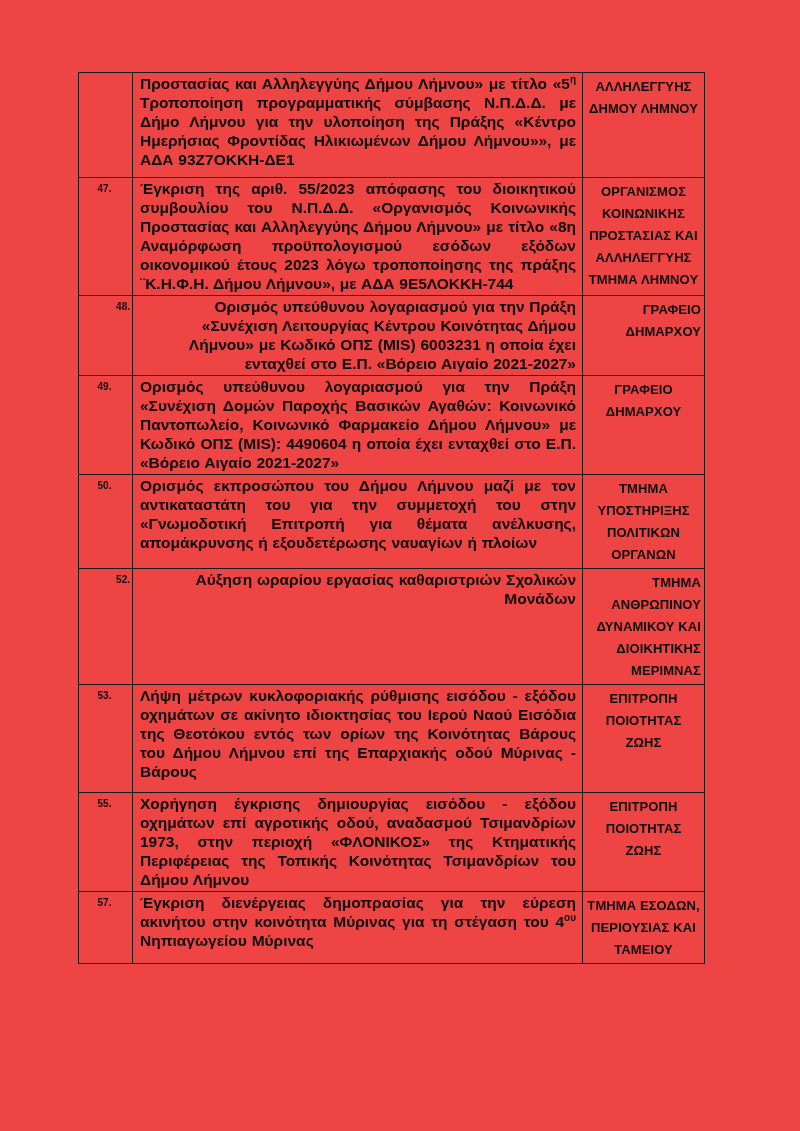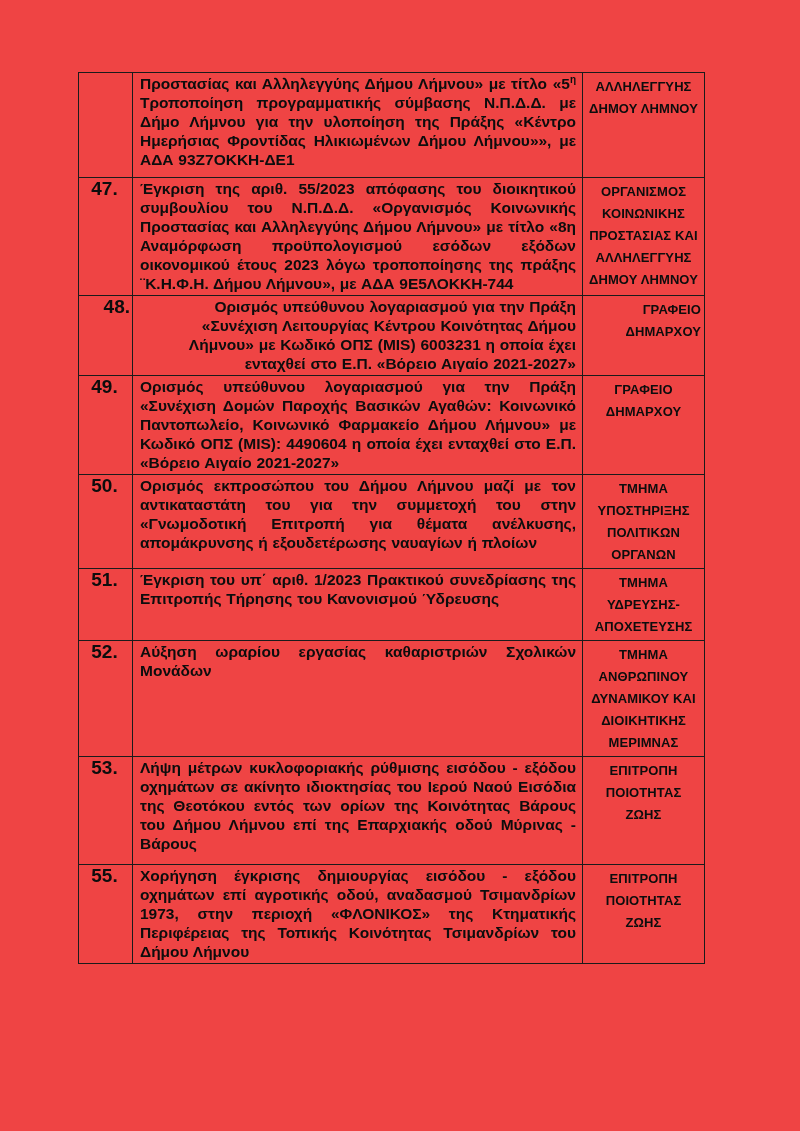--- a/index.html
+++ b/index.html
@@ -28,21 +28,21 @@
   table.agenda col.c-dept { width: 122px; }
   table.agenda td {
     border: 1.5px solid #1b1b1b;
     vertical-align: top;
     font-weight: bold;
     color: #0d0d0d;
     overflow: hidden;
   }
   td.cell-num {
     text-align: center;
-    font-size: 19px;
+    font-size: 10px;
     line-height: 19px;
     padding: 1px 2px 0 0;
   }
   td.cell-desc {
     text-align: justify;
     font-size: 15.5px;
     line-height: 19px;
     padding: 1px 6px 2px 7px;
     word-spacing: 0.5px;
   }
@@ -58,21 +58,21 @@
     line-height: 0;
     vertical-align: super;
   }
   
   tr.r-0  td { height: 99px;  }
   tr.r-1  td { height: 105px; }
   tr.r-2  td { height: 72px; text-align: right;  }
   tr.r-3  td { height: 90px;  }
   tr.r-4  td { height: 72px;  }
   tr.r-5  td { height: 41px;  }
-  tr.r-6  td { height: 59px;  }
+  tr.r-6  td { height: 59px; text-align: right;  }
   tr.r-7  td { height: 102px; }
   tr.r-8  td { height: 53px;  }
   tr.r-9  td { height: 92px; margin-top: 36px;  }
   tr.r-10 td { height: 51px;  }
   tr.r-11 td { height: 55px;  }
 </style>
 </head>
 <body>
 
 <div class="page">
@@ -84,52 +84,52 @@
     </colgroup>
     <tbody>
         <tr class="r-0">
           <td class="cell-num"></td>
           <td class="cell-desc">Προστασίας και Αλληλεγγύης Δήμου Λήμνου» με τίτλο «5<sup>η</sup> Τροποποίηση προγραμματικής σύμβασης Ν.Π.Δ.Δ. με Δήμο Λήμνου για την υλοποίηση της Πράξης «Κέντρο Ημερήσιας Φροντίδας Ηλικιωμένων Δήμου Λήμνου»», με ΑΔΑ 93Ζ7ΟΚΚΗ-ΔΕ1</td>
           <td class="cell-dept">ΑΛΛΗΛΕΓΓΥΗΣ ΔΗΜΟΥ ΛΗΜΝΟΥ</td>
         </tr>
         <tr class="r-1">
           <td class="cell-num">47.</td>
           <td class="cell-desc">Έγκριση της αριθ. 55/2023 απόφασης του διοικητικού συμβουλίου του Ν.Π.Δ.Δ. «Οργανισμός Κοινωνικής Προστασίας και Αλληλεγγύης Δήμου Λήμνου» με τίτλο «8η Αναμόρφωση προϋπολογισμού εσόδων εξόδων οικονομικού έτους 2023 λόγω τροποποίησης της πράξης ¨Κ.Η.Φ.Η. Δήμου Λήμνου», με ΑΔΑ 9Ε5ΛΟΚΚΗ-744</td>
-          <td class="cell-dept">ΟΡΓΑΝΙΣΜΟΣ ΚΟΙΝΩΝΙΚΗΣ ΠΡΟΣΤΑΣΙΑΣ ΚΑΙ ΑΛΛΗΛΕΓΓΥΗΣ ΔΗΜΟΥ ΛΗΜΝΟΥ</td>
+          <td class="cell-dept">ΟΡΓΑΝΙΣΜΟΣ ΚΟΙΝΩΝΙΚΗΣ ΠΡΟΣΤΑΣΙΑΣ ΚΑΙ ΑΛΛΗΛΕΓΓΥΗΣ ΤΜΗΜΑ ΛΗΜΝΟΥ</td>
         </tr>
         <tr class="r-2">
           <td class="cell-num">48.</td>
           <td class="cell-desc">Ορισμός υπεύθυνου λογαριασμού για την Πράξη «Συνέχιση Λειτουργίας Κέντρου Κοινότητας Δήμου Λήμνου» με Κωδικό ΟΠΣ (MIS) 6003231 η οποία έχει ενταχθεί στο Ε.Π. «Βόρειο Αιγαίο 2021-2027»</td>
           <td class="cell-dept">ΓΡΑΦΕΙΟ ΔΗΜΑΡΧΟΥ</td>
         </tr>
         <tr class="r-3">
           <td class="cell-num">49.</td>
           <td class="cell-desc">Ορισμός υπεύθυνου λογαριασμού για την Πράξη «Συνέχιση Δομών Παροχής Βασικών Αγαθών: Κοινωνικό Παντοπωλείο, Κοινωνικό Φαρμακείο Δήμου Λήμνου» με Κωδικό ΟΠΣ (MIS): 4490604 η οποία έχει ενταχθεί στο Ε.Π. «Βόρειο Αιγαίο 2021-2027»</td>
           <td class="cell-dept">ΓΡΑΦΕΙΟ ΔΗΜΑΡΧΟΥ</td>
         </tr>
         <tr class="r-4">
           <td class="cell-num">50.</td>
           <td class="cell-desc">Ορισμός εκπροσώπου του Δήμου Λήμνου μαζί με τον αντικαταστάτη του για την συμμετοχή του στην «Γνωμοδοτική Επιτροπή για θέματα ανέλκυσης, απομάκρυνσης ή εξουδετέρωσης ναυαγίων ή πλοίων</td>
           <td class="cell-dept">ΤΜΗΜΑ ΥΠΟΣΤΗΡΙΞΗΣ ΠΟΛΙΤΙΚΩΝ ΟΡΓΑΝΩΝ</td>
         </tr>
-        <tr class="r-5">
-          <td class="cell-num">51.</td>
-          <td class="cell-desc">Έγκριση του υπ΄ αριθ. 1/2023 Πρακτικού συνεδρίασης της Επιτροπής Τήρησης του Κανονισμού Ύδρευσης</td>
-          <td class="cell-dept">ΤΜΗΜΑ ΥΔΡΕΥΣΗΣ-ΑΠΟΧΕΤΕΥΣΗΣ</td>
-        </tr>
         <tr class="r-6">
           <td class="cell-num">52.</td>
           <td class="cell-desc">Αύξηση ωραρίου εργασίας καθαριστριών Σχολικών Μονάδων</td>
           <td class="cell-dept">ΤΜΗΜΑ ΑΝΘΡΩΠΙΝΟΥ ΔΥΝΑΜΙΚΟΥ ΚΑΙ ΔΙΟΙΚΗΤΙΚΗΣ ΜΕΡΙΜΝΑΣ</td>
         </tr>
         <tr class="r-7">
           <td class="cell-num">53.</td>
           <td class="cell-desc">Λήψη μέτρων κυκλοφοριακής ρύθμισης εισόδου - εξόδου οχημάτων σε ακίνητο ιδιοκτησίας του Ιερού Ναού Εισόδια της Θεοτόκου εντός των ορίων της Κοινότητας Βάρους του Δήμου Λήμνου επί της Επαρχιακής οδού Μύρινας - Βάρους</td>
           <td class="cell-dept">ΕΠΙΤΡΟΠΗ ΠΟΙΟΤΗΤΑΣ ΖΩΗΣ</td>
         </tr>
         <tr class="r-9">
           <td class="cell-num">55.</td>
           <td class="cell-desc">Χορήγηση έγκρισης δημιουργίας εισόδου - εξόδου οχημάτων επί αγροτικής οδού, αναδασμού Τσιμανδρίων 1973, στην περιοχή «ΦΛΟΝΙΚΟΣ» της Κτηματικής Περιφέρειας της Τοπικής Κοινότητας Τσιμανδρίων του Δήμου Λήμνου</td>
           <td class="cell-dept">ΕΠΙΤΡΟΠΗ ΠΟΙΟΤΗΤΑΣ ΖΩΗΣ</td>
         </tr>
+        <tr class="r-11">
+          <td class="cell-num">57.</td>
+          <td class="cell-desc">Έγκριση διενέργειας δημοπρασίας για την εύρεση ακινήτου στην κοινότητα Μύρινας για τη στέγαση του 4<sup>ου</sup> Νηπιαγωγείου Μύρινας</td>
+          <td class="cell-dept">ΤΜΗΜΑ ΕΣΟΔΩΝ, ΠΕΡΙΟΥΣΙΑΣ ΚΑΙ ΤΑΜΕΙΟΥ</td>
+        </tr>
       </tbody>
   </table>
 </div>
 
 </body></html>

